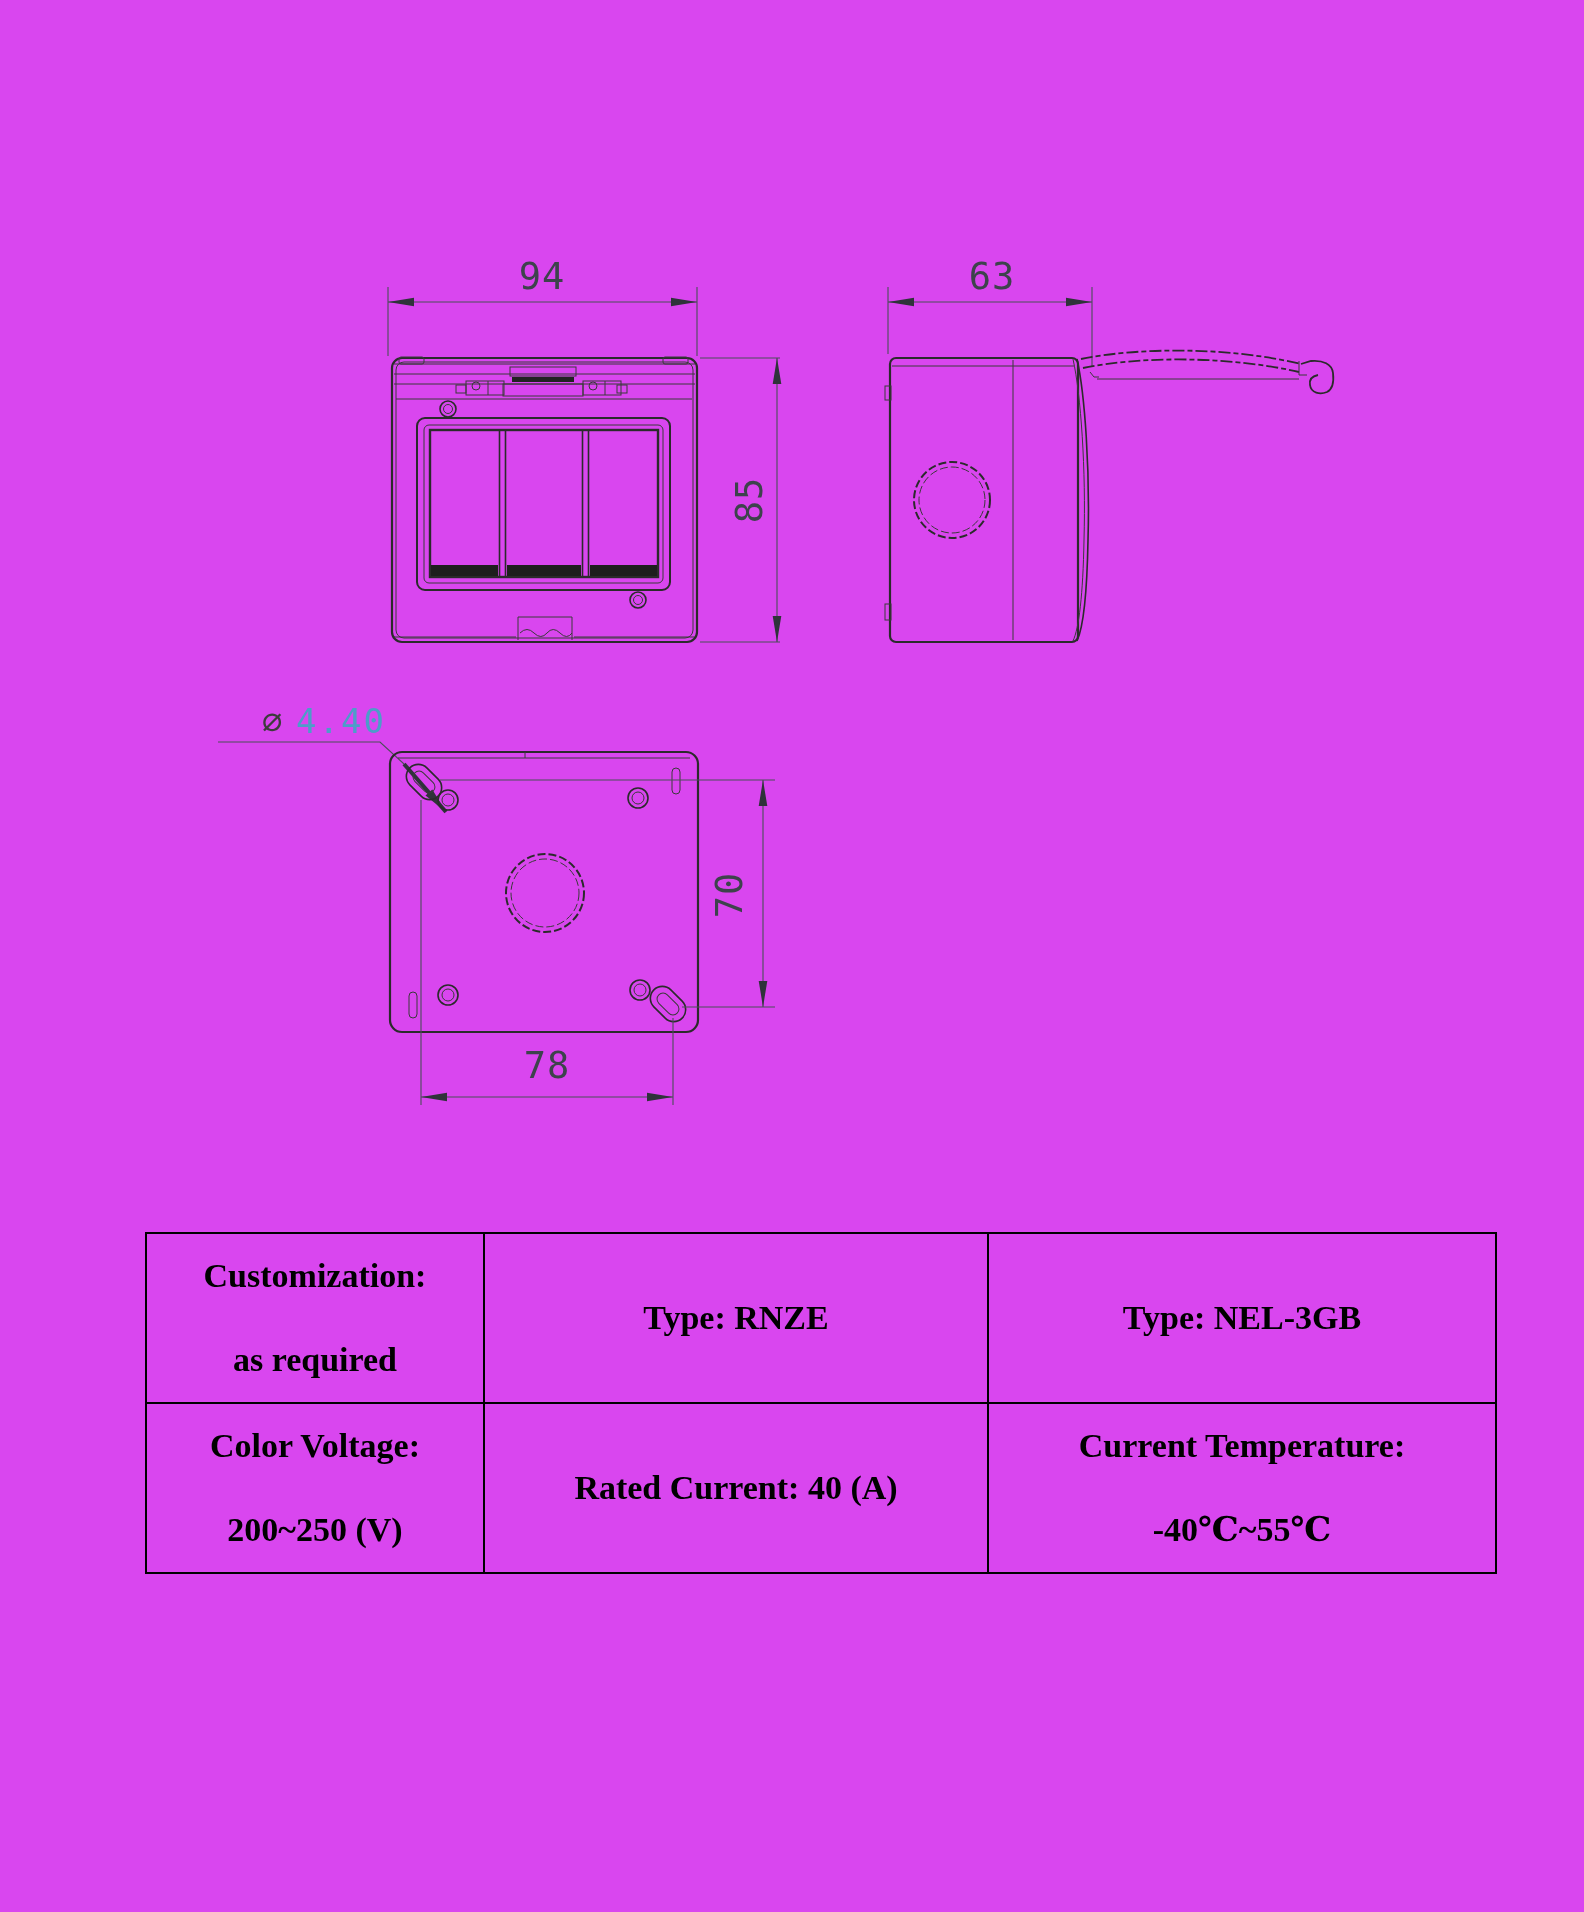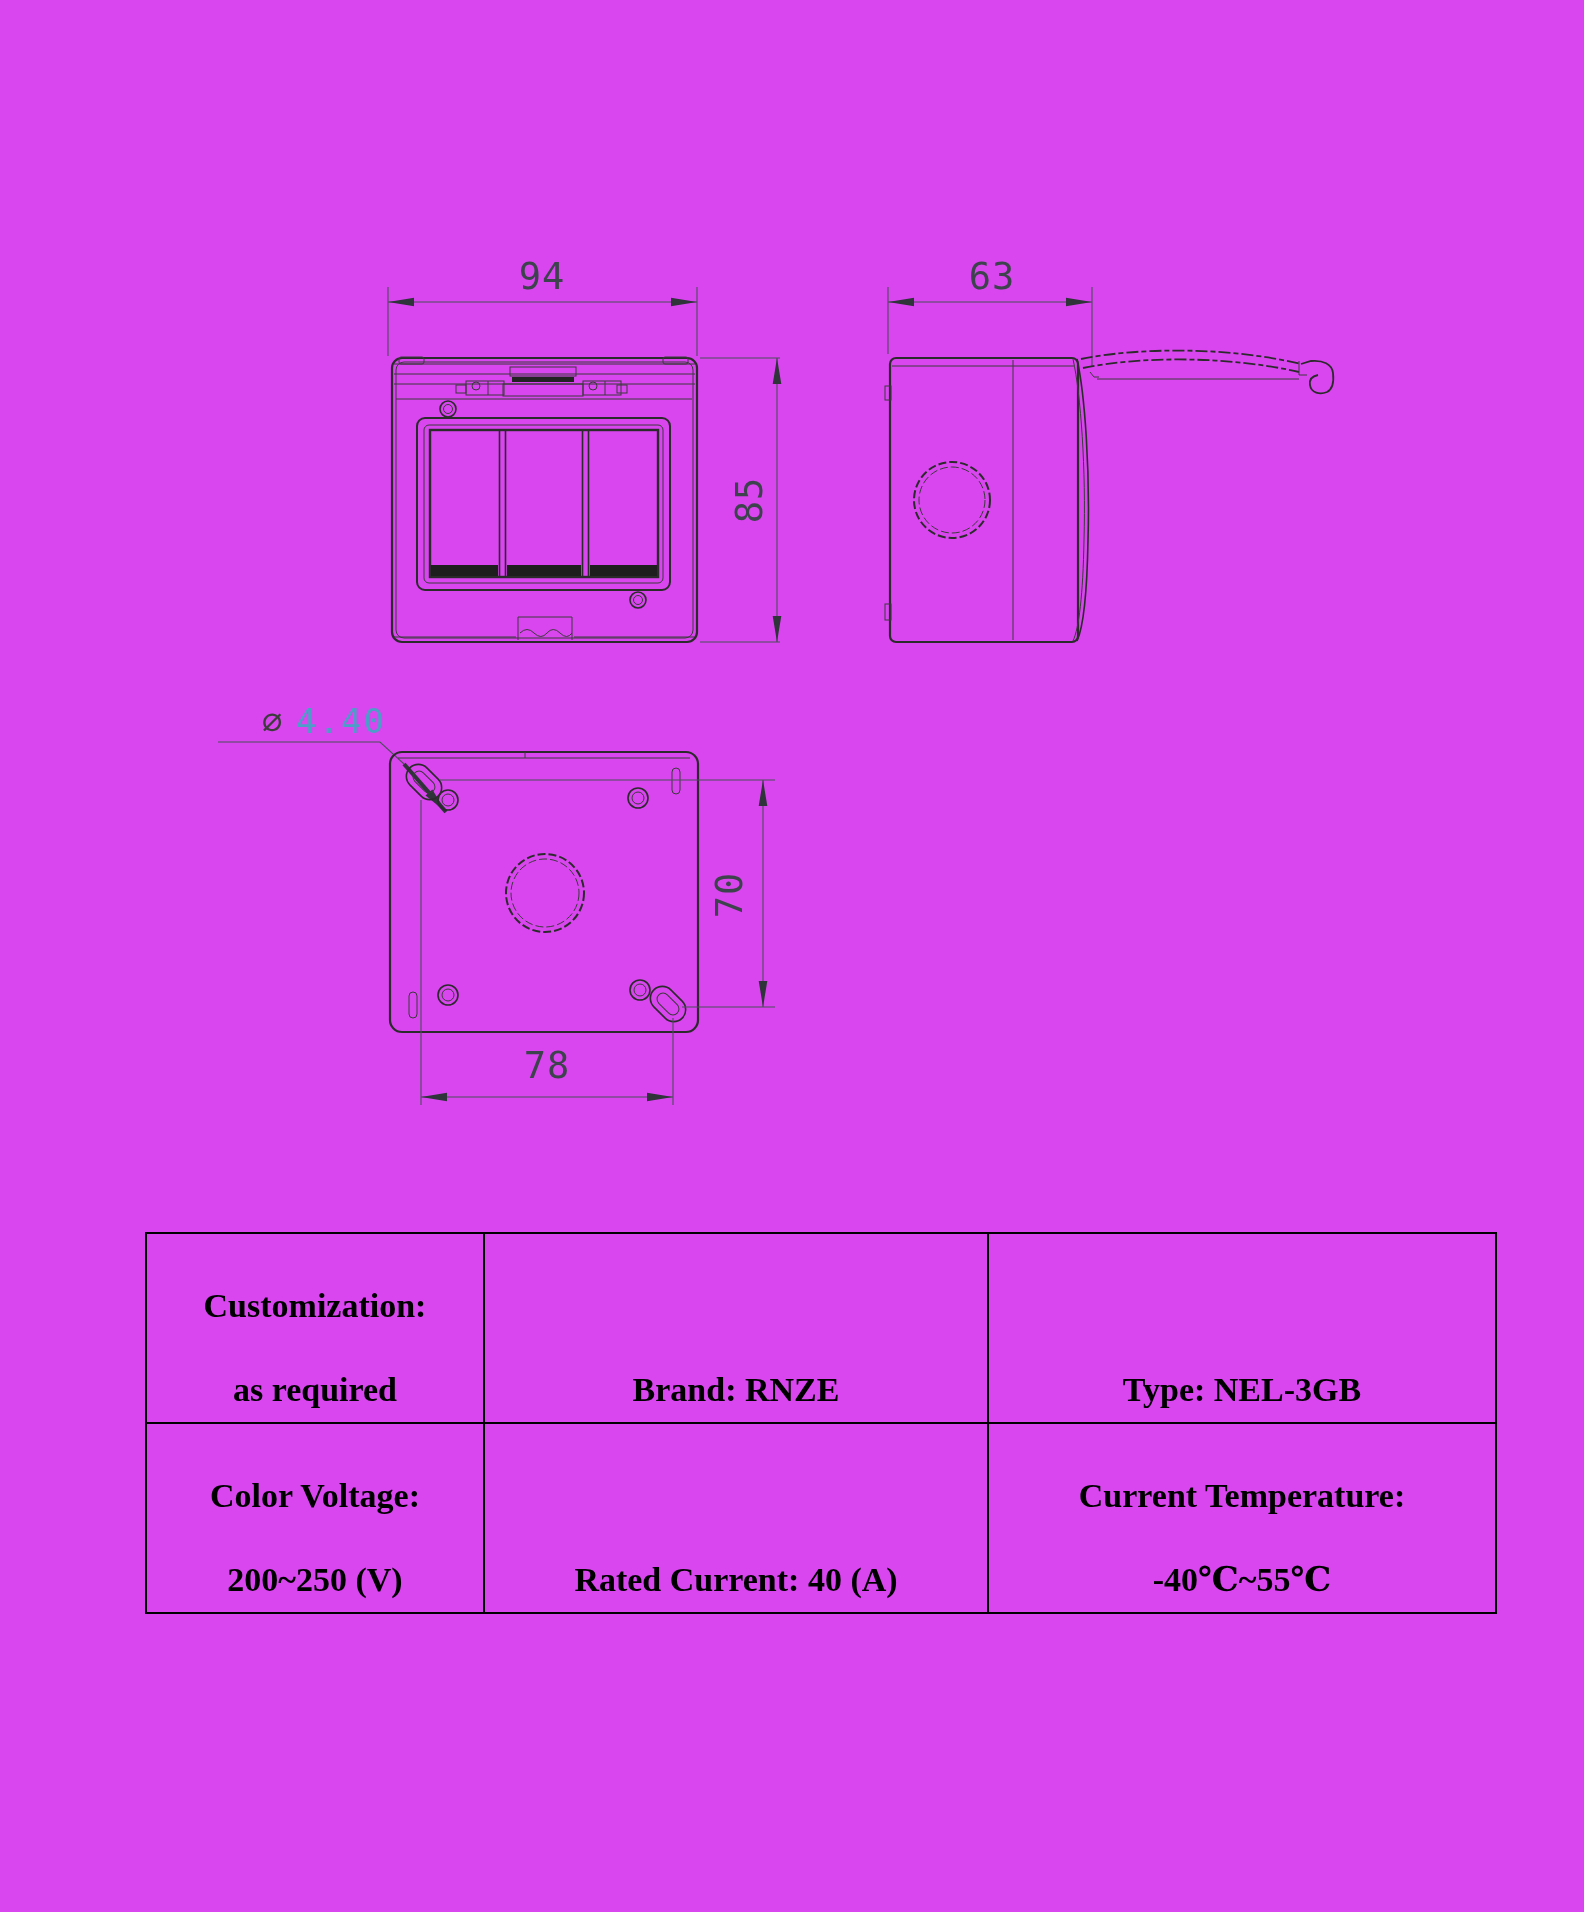--- a/index.html
+++ b/index.html
@@ -10,22 +10,22 @@
   .thin{stroke:#3a3a3a;stroke-width:1;fill:none;}
   .dimln{stroke:#4a4f58;stroke-width:1.1;fill:none;}
   .arrow{fill:#2f333a;stroke:none;}
   .dimtxt{font-family:"DejaVu Sans Mono",monospace;font-size:37px;fill:#3d434c;letter-spacing:1px;}
   .diatxt{font-family:"DejaVu Sans Mono",monospace;font-size:34px;fill:#4d9dc9;letter-spacing:2px;}
   .diasym{font-family:"DejaVu Sans Mono",monospace;font-size:34px;fill:#3c3c3c;}
   .dash{stroke-dasharray:12 3 5 3;}
   .hatch{stroke-dasharray:8 3;}
   #spec-table{position:absolute;left:145px;top:1232px;border-collapse:collapse;table-layout:fixed;}
   #spec-table td{border:2px solid #000;padding:0;vertical-align:middle;}
-  .cell{display:flex;flex-direction:column;justify-content:flex-end;align-items:center;
-        width:100%;height:100%;margin-top:20px;}
+  .cell{display:flex;flex-direction:column;justify-content:center;align-items:center;
+        width:100%;height:100%;}
   .cell .line{line-height:84px;font-weight:bold;font-size:34px;color:#000;white-space:nowrap;}
   .c1{width:336px;} .c2{width:502px;} .c3{width:506px;}
   .r12{height:168px;} .r3{height:251px;}
 </style>
 </head>
 <body>
 <div id="canvas">
 
 <svg width="1584" height="1170" viewBox="0 0 1584 1170">
 
@@ -186,21 +186,21 @@
   <tbody>
         <tr>
     <td class="c1 r12">
             <div class="cell">
       <span class="line">Customization:</span>
       <span class="line">as required</span>
     </div>
           </td>
     <td class="c2 r12">
             <div class="cell">
-      <span class="line">Brand:  RNZE</span>
+      <span class="line">Type:  RNZE</span>
     </div>
           </td>
     <td class="c3 r12">
             <div class="cell">
       <span class="line">Type:  NEL-3GB</span>
     </div>
           </td>
   </tr>
   <tr>
     <td class="c1 r12">

